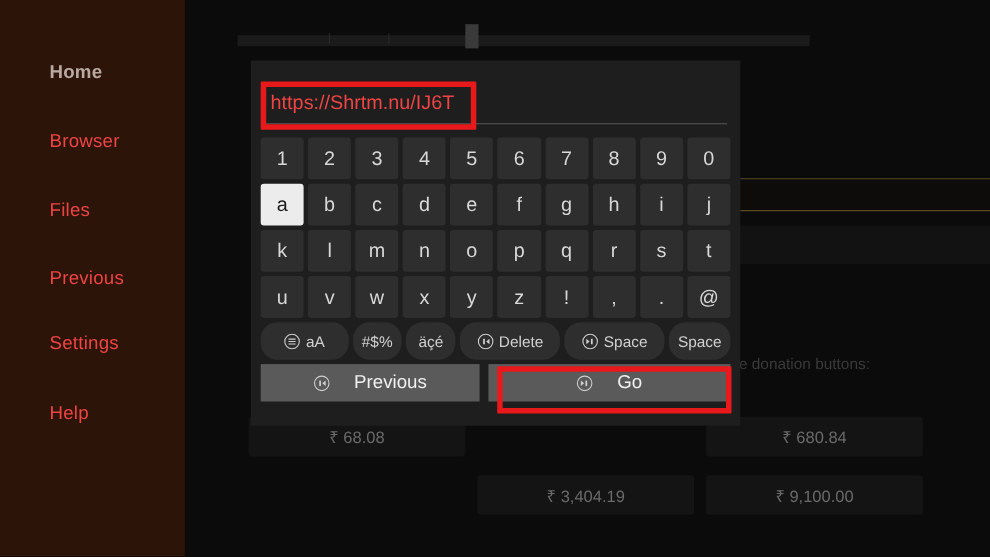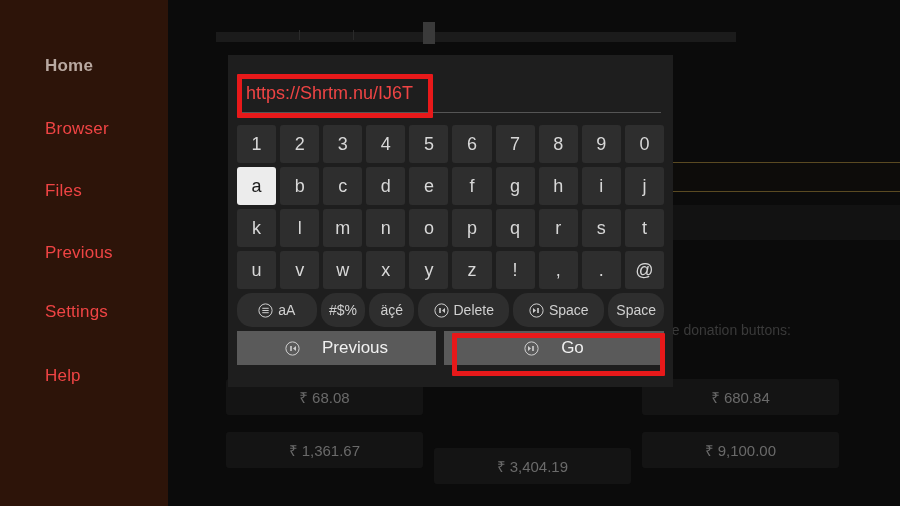--- a/index.html
+++ b/index.html
@@ -123,22 +123,21 @@
     <div class="bg-input" style="left:466px; top:162px; width:375px; height:30px;"></div>
 
     <div class="bg-panel" style="left:468px; top:205px; width:373px; height:35px;"></div>
 
     <div class="bg-note" style="left:489px; top:322px;">ase donation buttons:</div>
     <div class="bg-note" style="left:489px; top:343px;">)</div>
 
     <div class="donate-btn" style="left:58px; top:379px; width:197px; height:36px;">₹ 68.08</div>
     <div class="donate-btn" style="left:474px; top:379px; width:197px; height:36px;text-align:center;">₹ 680.84</div>
 
-    <div class="donate-btn" style="left:58px; top:432px; width:197px; height:36px;">₹ 1,361.67</div>
-    <div class="donate-btn" style="left:266px; top:448px; width:197px; height:36px;text-align:center;">₹ 3,404.19</div>
+    <div class="donate-btn" style="left:266px; top:432px; width:197px; height:36px;text-align:center;">₹ 3,404.19</div>
     <div class="donate-btn" style="left:474px; top:432px; width:197px; height:36px;">₹ 9,100.00</div>
   </div>
 
   <div id="dialog">
 
     <div id="url-wrap">
       <div id="url-text" placeholder="">https://Shrtm.nu/IJ6T</div>
       <div id="url-underline"></div>
     </div>
 

